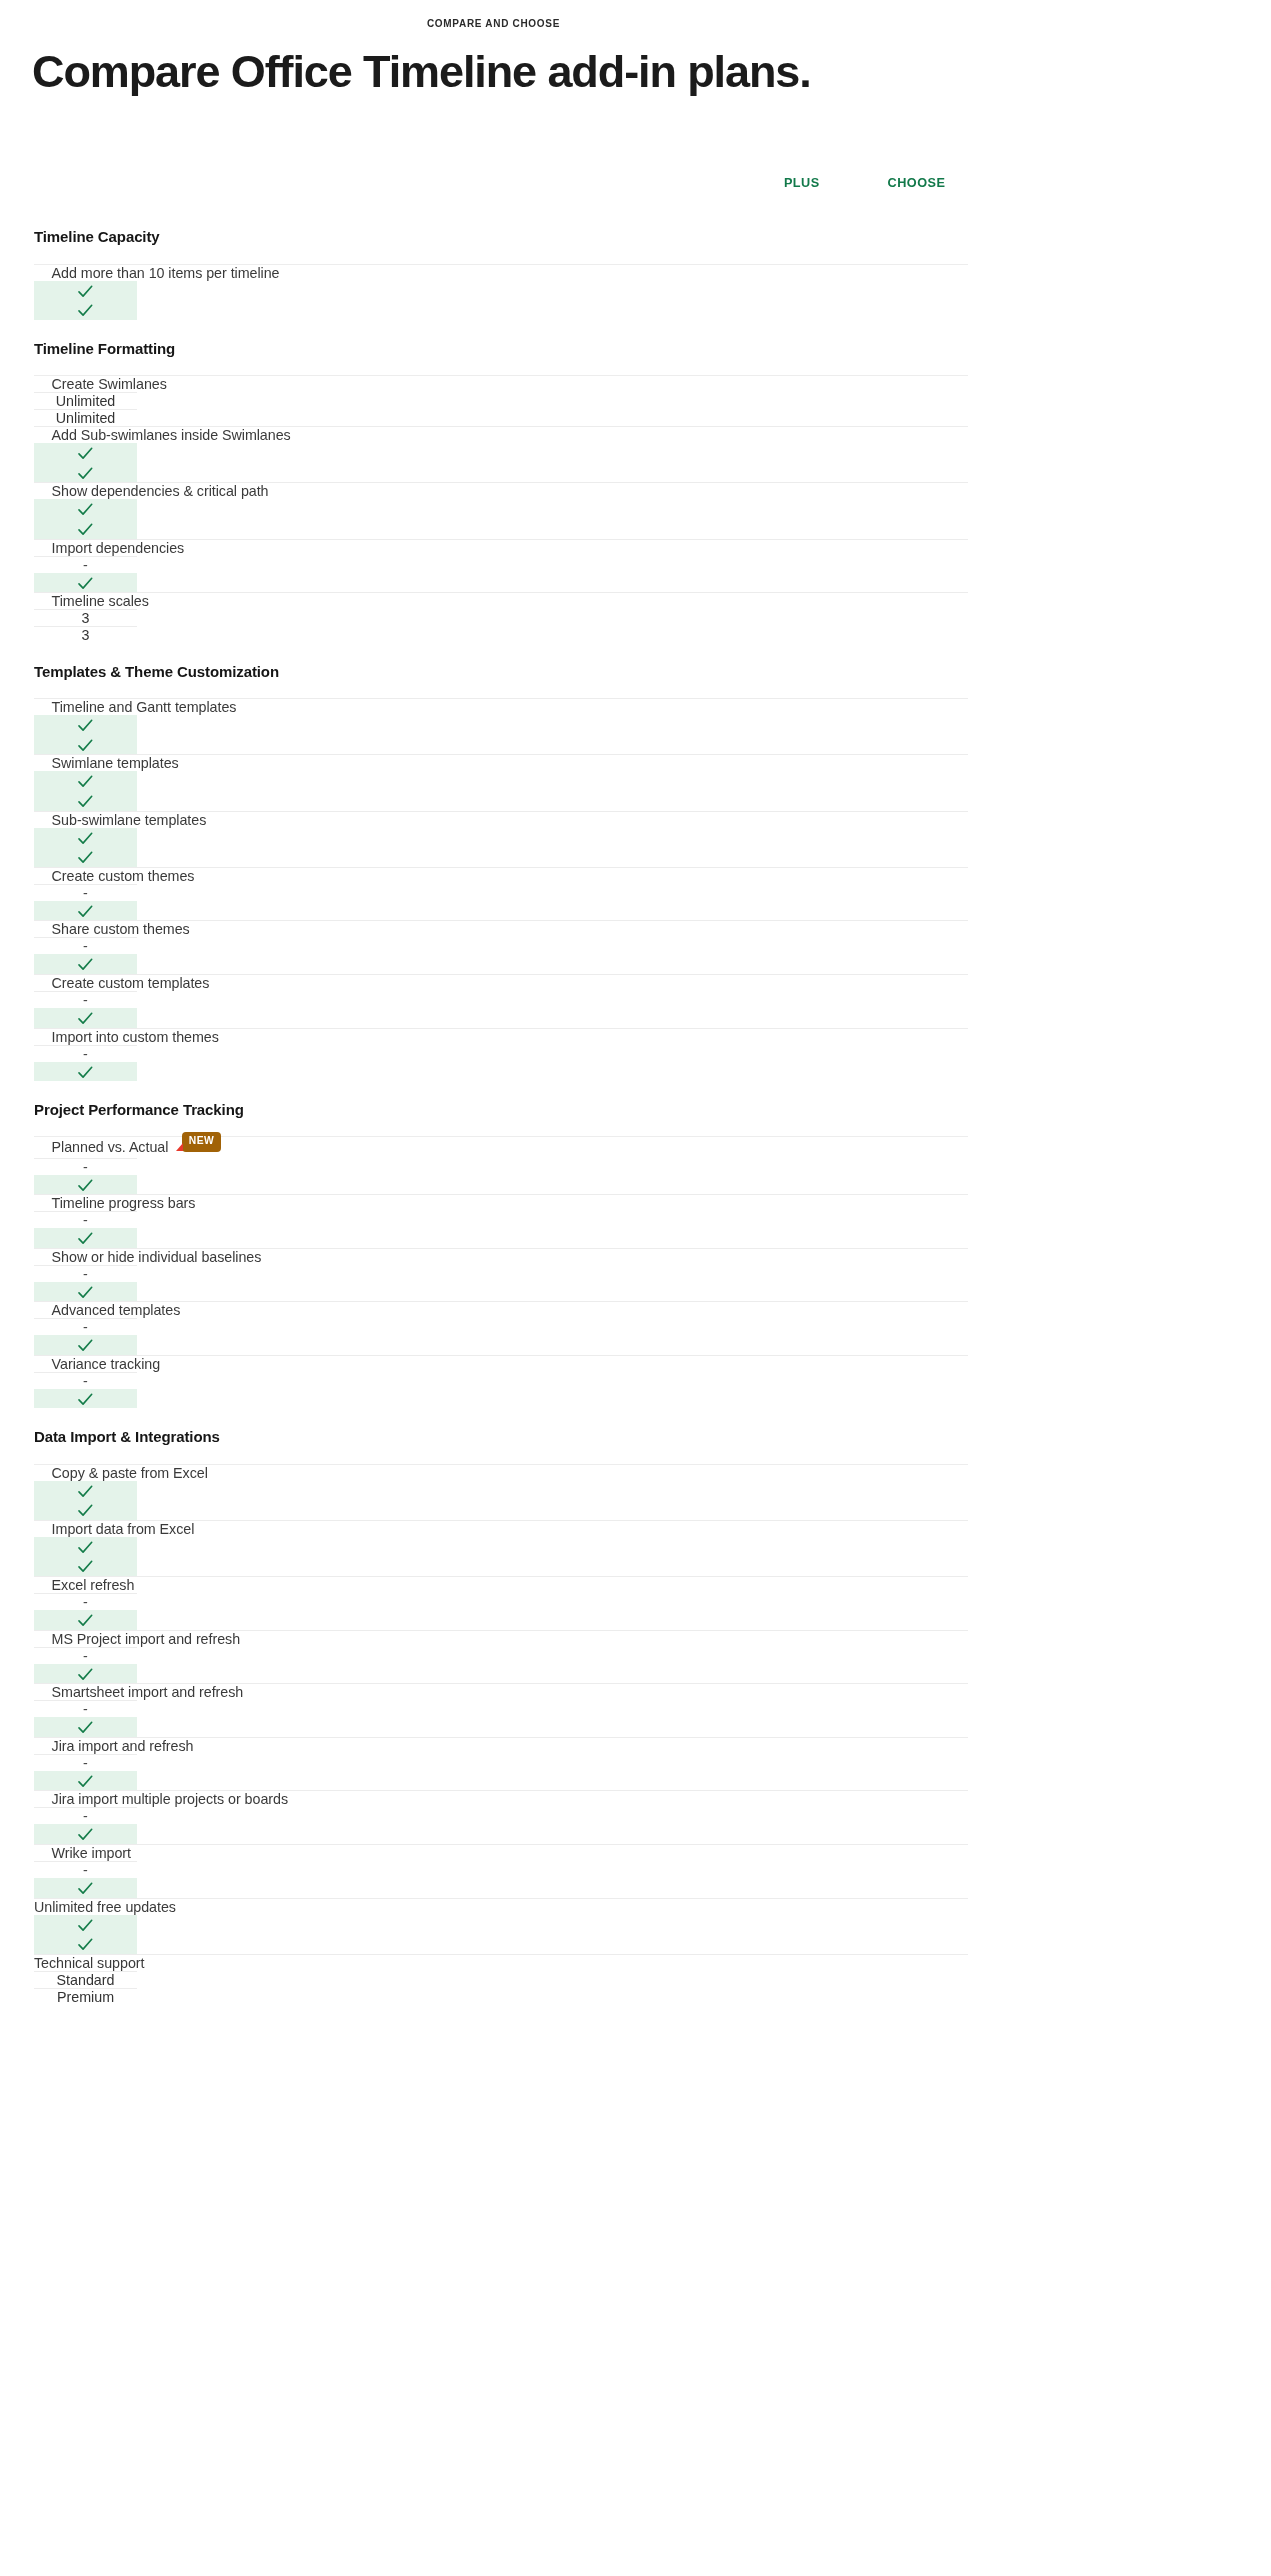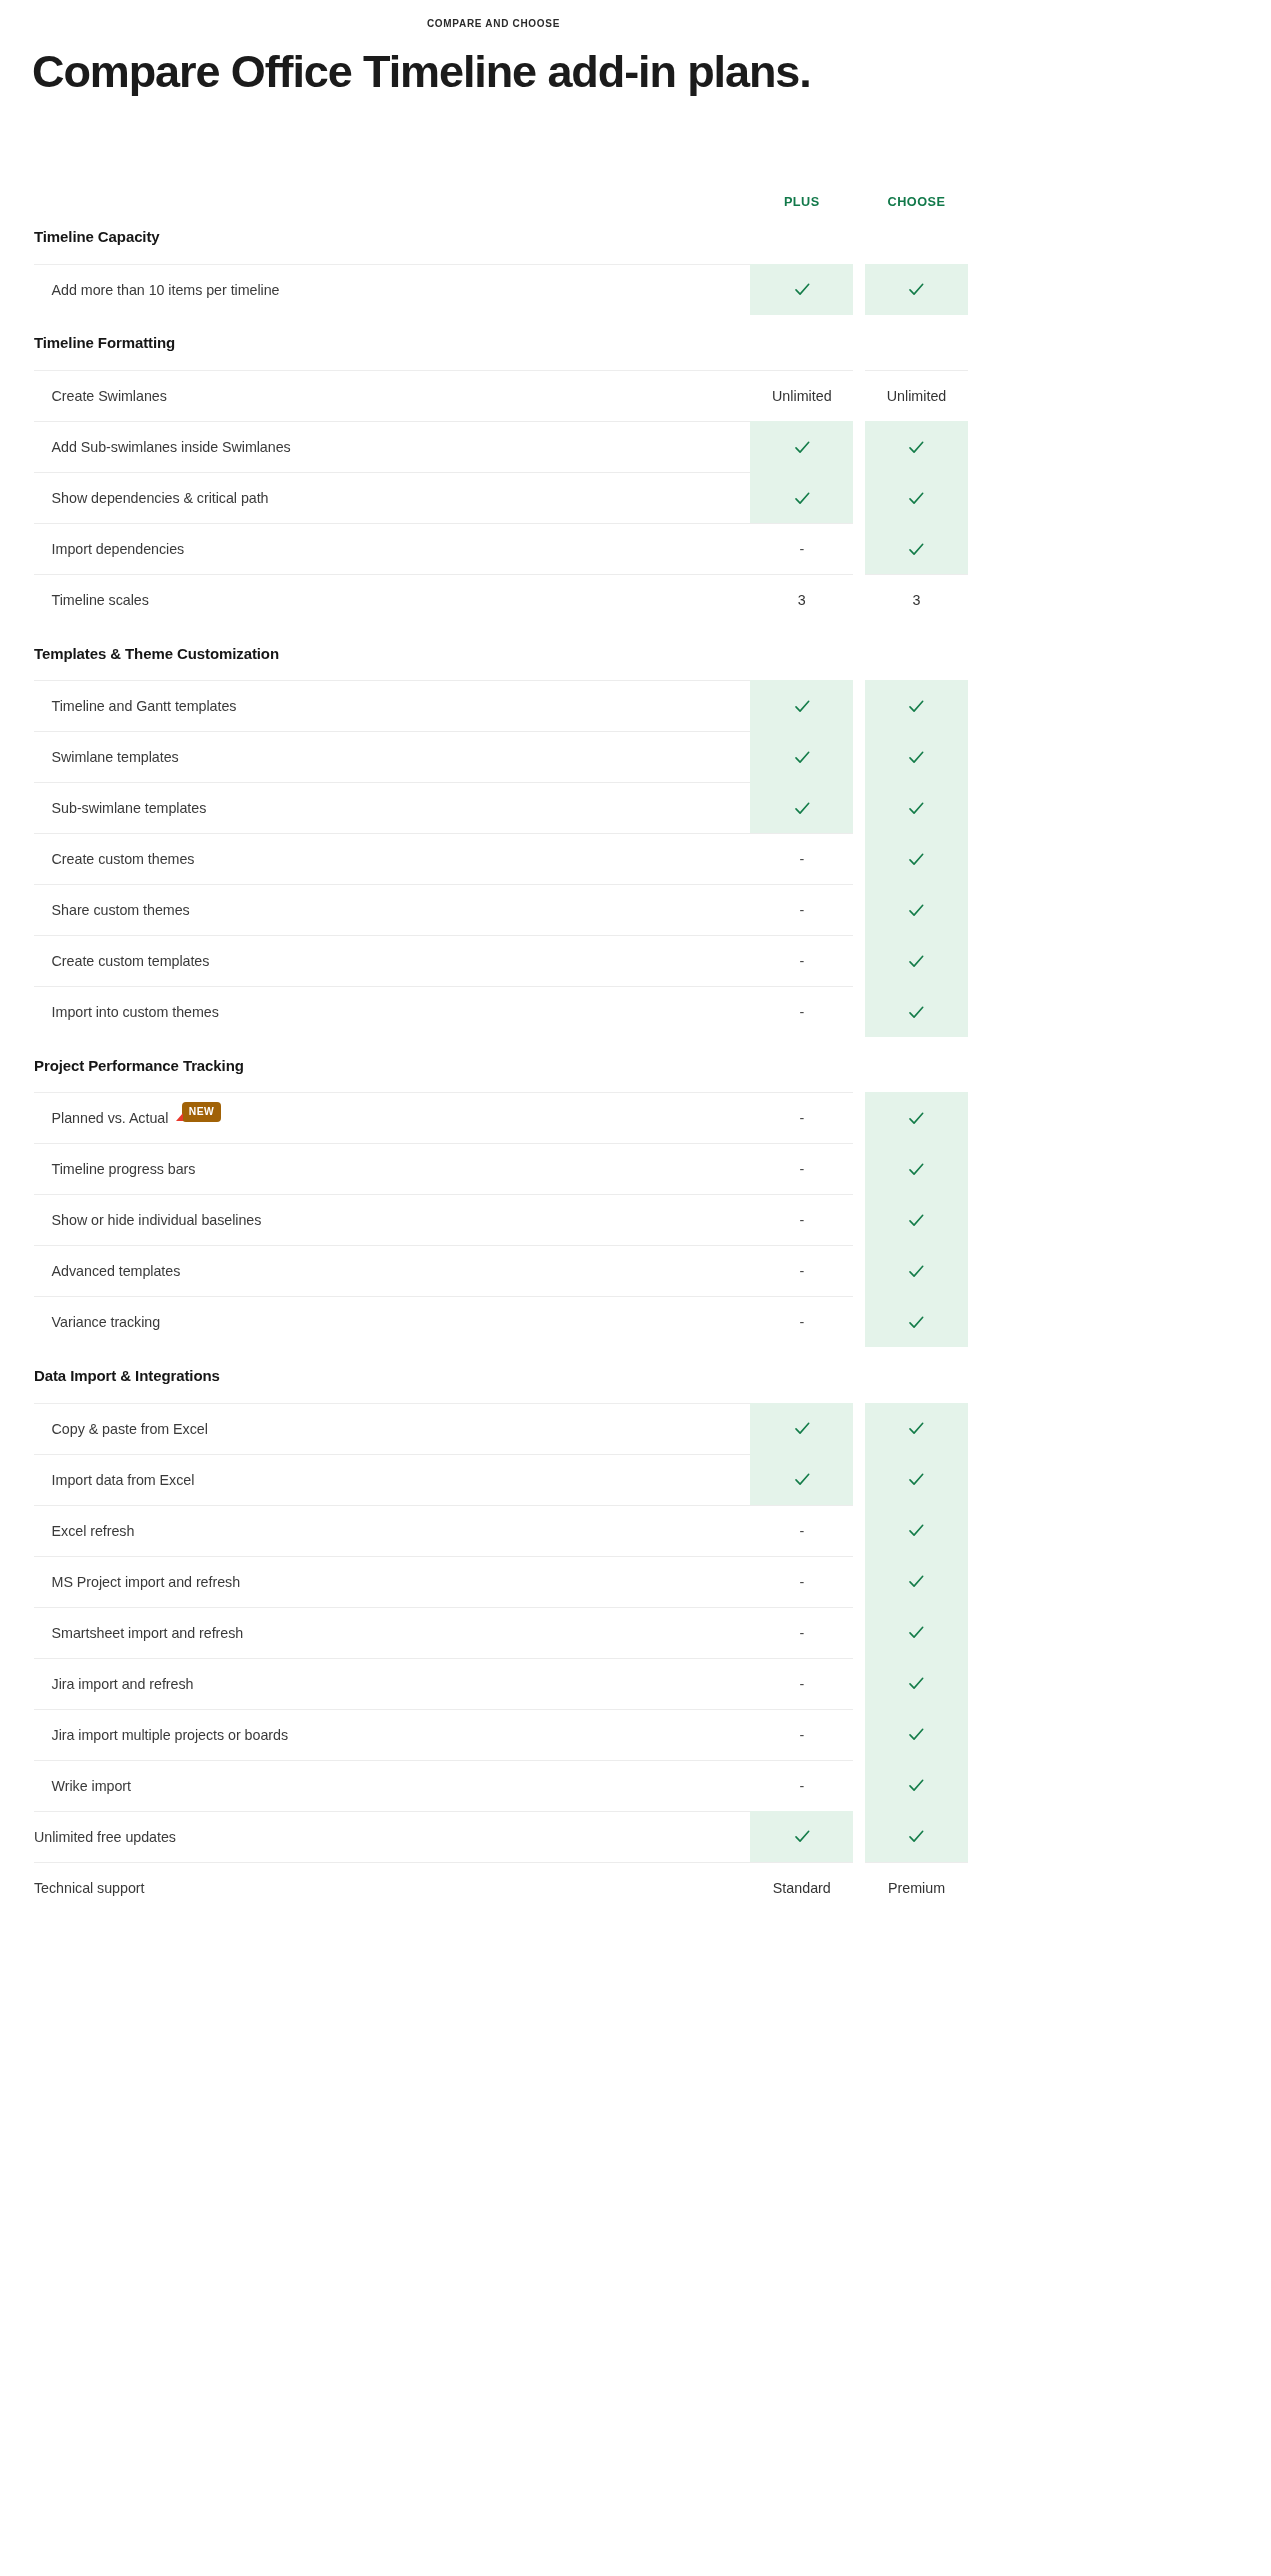--- a/index.html
+++ b/index.html
@@ -40,21 +40,20 @@
   
   .table {
     margin-top: 78px;
     width: 934px;
     margin-left: 34px;
     position: relative;
   }
 
   .plan-head {
     display: flex;
-    align-items: flex-end;
     height: 33px;
   }
   .plan-head .spacer { flex: 1 1 auto; }
   .plan-head .plan {
     width: 103px;
     text-align: center;
     font-size: 12.7px;
     font-weight: 700;
     letter-spacing: 0.5px;
     color: #12794a;
@@ -66,20 +65,21 @@
     font-weight: 700;
     color: #161616;
     padding: 19.6px 0 18.6px 0;
     letter-spacing: -0.1px;
   }
 
   .row {
     display: flex;
     align-items: stretch;
     min-height: 51px;
+    flex-direction: column;
   }
   .row .label {
     flex: 1 1 auto;
     display: flex;
     align-items: center;
     font-size: 14.3px;
     color: #3a3a3a;
     border-top: 1px solid #ececec;
     padding-left: 17.6px;
     padding-right: 11.7px;

